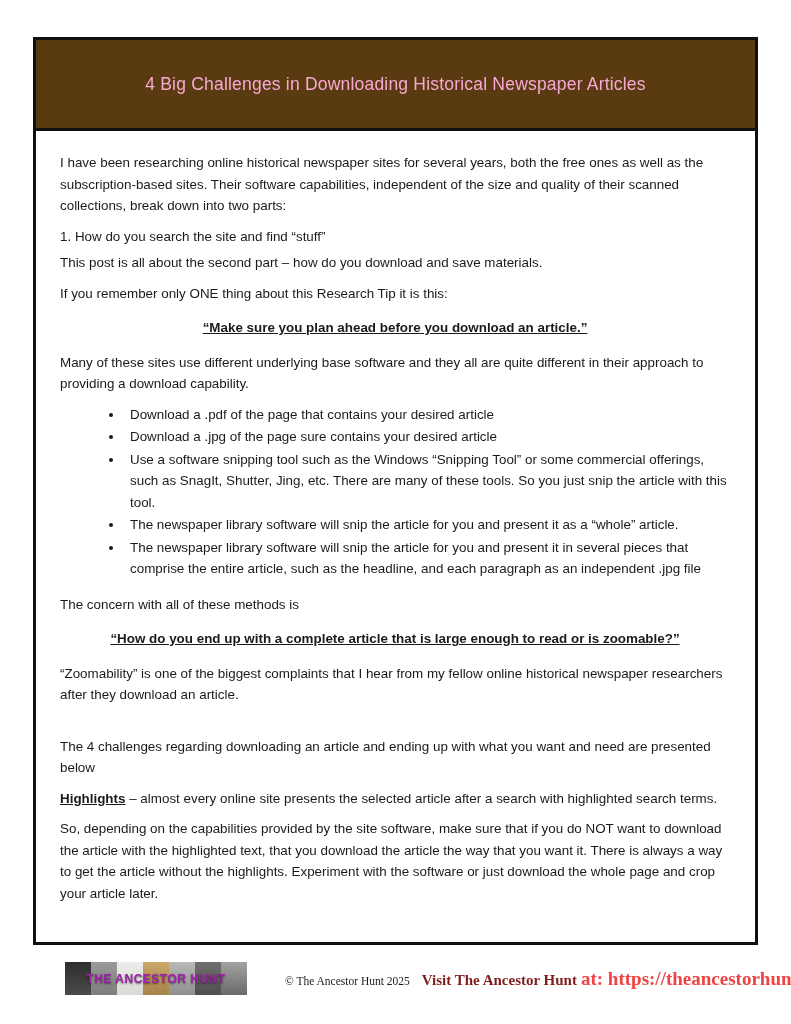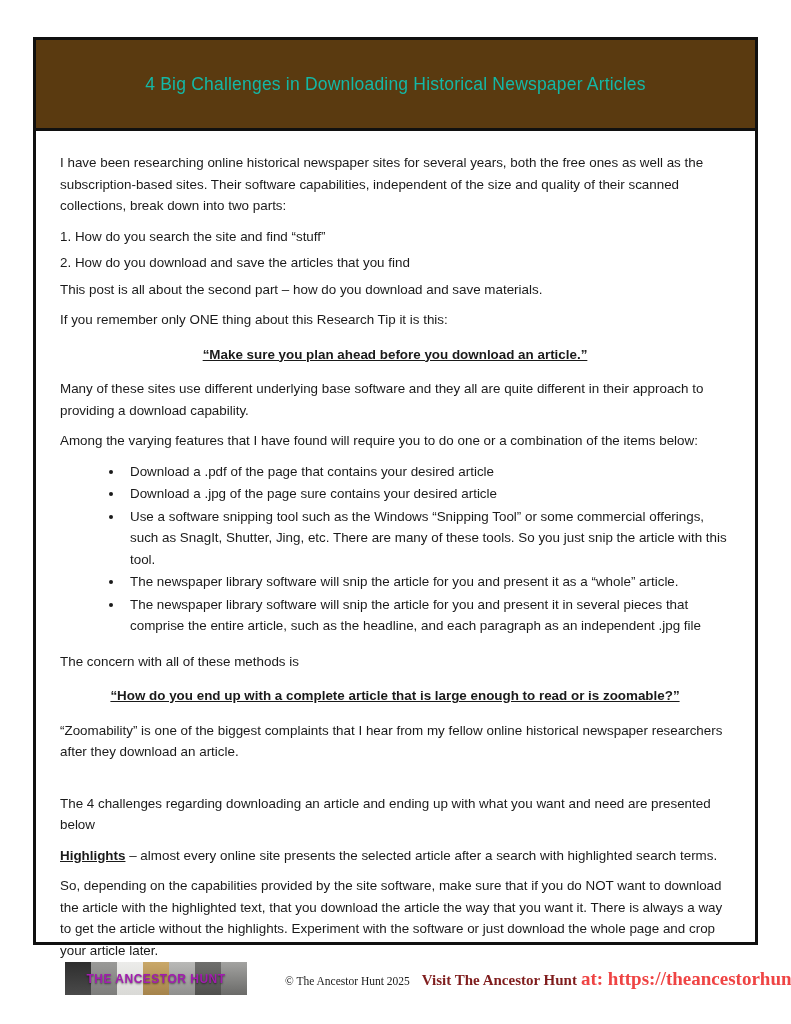--- a/index.html
+++ b/index.html
@@ -28,21 +28,21 @@
     border-bottom: 3px solid #101010;
     display: flex;
     align-items: center;
     justify-content: center;
   }
   .header-band h1 {
     margin: 16px;
     font-size: 17.5px;
     font-weight: 400;
     letter-spacing: 0.2px;
-    color: #14b8a6;
+    color: #f9a8d4;
   }
   .content {
     padding: 21px 25px 0 24px;
     font-size: 13.4px;
     line-height: 21.5px;
   }
   .content p { margin: 0 0 9px 0; }
   .content p.num-item { margin-bottom: 5px; }
   .content p.mt-md { }
   .content p.mt-lg { margin-top: 30px; }
@@ -121,31 +121,29 @@
 
 <div class="page-box">
   <div class="header-band">
     <h1>4 Big Challenges in Downloading Historical Newspaper Articles</h1>
   </div>
 
   <div class="content">
     <p>I have been researching online historical newspaper sites for several years, both the free ones as well as the subscription-based sites. Their software capabilities, independent of the size and quality of their scanned collections, break down into two parts:</p>
 
     <p class="num-item mt-md">1. How do you search the site and find “stuff”</p>
-    <p class="num-item">2. How do you download and save the articles that you find</p>
 
     <p>This post is all about the second part – how do you download and save materials.</p>
 
     <p class="mt-md">If you remember only ONE thing about this Research Tip it is this:</p>
 
     <p class="quote-heading">“Make sure you plan ahead before you download an article.”</p>
 
     <p>Many of these sites use different underlying base software and they all are quite different in their approach to providing a download capability.</p>
 
-    <p>Among the varying features that I have found will require you to do one or a combination of the items below:</p>
 
     <ul class="feature-list">
       <li>Download a .pdf of the page that contains your desired article</li>
       <li>Download a .jpg of the page sure contains your desired article</li>
       <li>Use a software snipping tool such as the Windows “Snipping Tool” or some commercial offerings, such as SnagIt, Shutter, Jing, etc. There are many of these tools. So you just snip the article with this tool.</li>
       <li>The newspaper library software will snip the article for you and present it as a “whole” article.</li>
       <li>The newspaper library software will snip the article for you and present it in several pieces that comprise the entire article, such as the headline, and each paragraph as an independent .jpg file</li>
     </ul>
 
     <p class="mt-md">The concern with all of these methods is</p>

